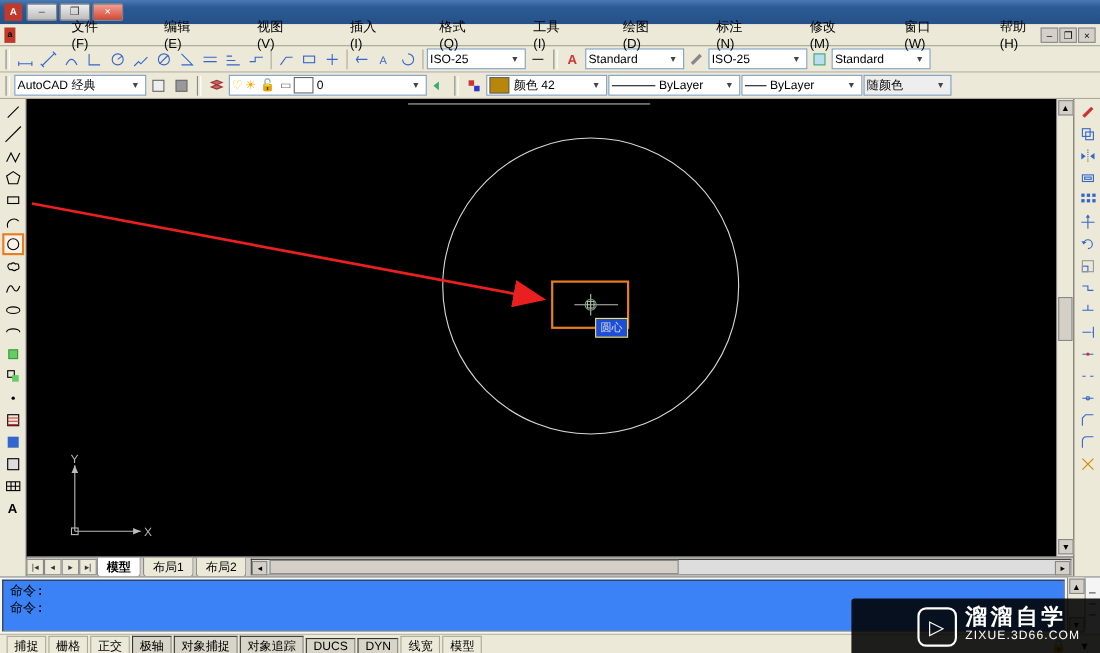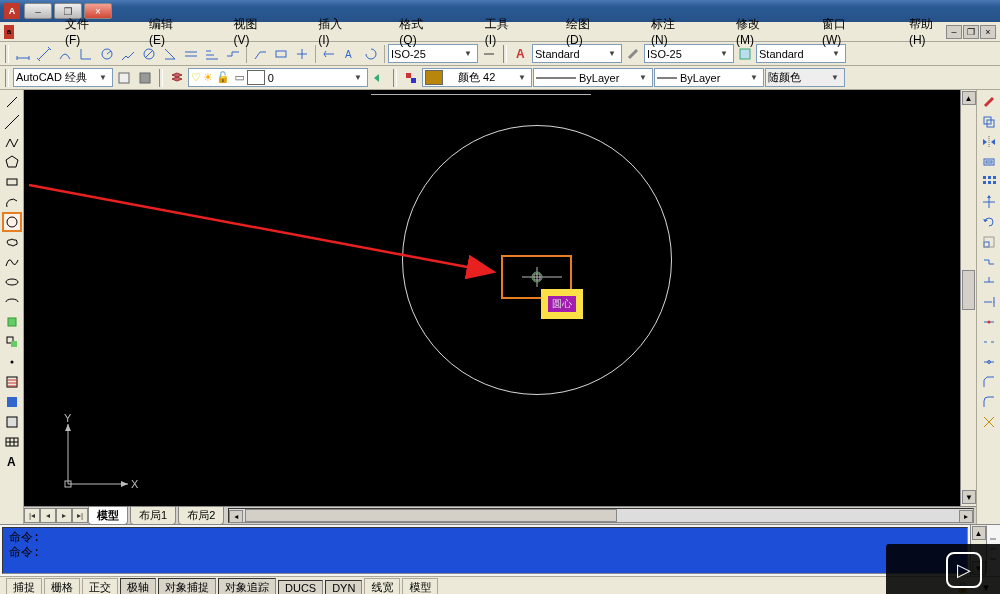--- a/index.html
+++ b/index.html
@@ -225,22 +225,22 @@
     }
     .crosshair {
       position: absolute;
       left: 498px;
       top: 177px;
     }
     .tooltip {
       position: absolute;
       left: 517px;
       top: 199px;
-      background: #a21caf;
-      border: 7px solid #fde047;
+      background: #1d4ed8;
+      border: 1px solid #fde047;
       color: #ddd;
       font-size: 10px;
       padding: 1px 4px;
     }
     .red-arrow {
       position: absolute;
       left: 0;
       top: 0;
       pointer-events: none;
     }
@@ -286,21 +286,21 @@
       border-top: 1px solid #888;
       display: flex;
       position: relative;
     }
     .command-text {
       flex: 1;
       padding: 2px 6px;
       font-family: SimSun, monospace;
       font-size: 12px;
       line-height: 15px;
-      background: #1d4ed8;
+      background: #3b82f6;
       border: 1px inset #888;
       margin: 2px;
       overflow: hidden;
     }
     .cmd-scroll {
       width: 16px;
       background: #ece9d8;
       border-left: 1px solid #888;
       display: flex;
       flex-direction: column;
@@ -521,21 +521,21 @@
       </svg>
     </div>
   <div class="tb-dropdown" style="width:90px">
     <span>Standard</span>
     <span class="tb-dropdown-arrow" style="margin-left:auto">▼</span>
   </div>
 </div>
 
 <div class="toolbar">
   <div class="tb-gripper"></div>
-  <div class="tb-dropdown" style="width:100px">
+  <div class="tb-dropdown" style="width:120px">
     <span>AutoCAD 经典</span>
     <span class="tb-dropdown-arrow" style="margin-left:auto">▼</span>
   </div>
   <div class="tb-btn">
       <svg class="tb-icon-svg">
         <rect x="3" y="3" width="10" height="10" stroke="#666" fill="#eee"></rect>
       </svg>
     </div>
   <div class="tb-btn">
       <svg class="tb-icon-svg">
@@ -564,21 +564,21 @@
     </div>
   <div class="tb-gripper"></div>
   <div class="tb-btn">
       <svg class="tb-icon-svg">
         <rect x="3" y="3" width="5" height="5" fill="#c33"></rect>
         <rect x="8" y="8" width="5" height="5" fill="#33c"></rect>
       </svg>
     </div>
   <div class="tb-dropdown" style="width:110px">
     <span class="layer-swatch" style="background:#b8860b"></span>
-    <span style="margin-left:15px">颜色 42</span>
+    <span style="margin-left:4px">颜色 42</span>
     <span class="tb-dropdown-arrow" style="margin-left:auto">▼</span>
   </div>
   <div class="tb-dropdown" style="width:120px">
     <svg width="40" height="10">
         <line x1="0" y1="5" x2="40" y2="5" stroke="#000"></line>
       </svg>
     <span style="margin-left:3px">ByLayer</span>
     <span class="tb-dropdown-arrow" style="margin-left:auto">▼</span>
   </div>
   <div class="tb-dropdown" style="width:110px">
@@ -885,13 +885,17 @@
   <div class="status-btn">线宽</div>
   <div class="status-btn">模型</div>
   <div style="margin-left:auto;display:flex;gap:3px">
     <div class="tb-btn">🔒</div>
     <div class="tb-btn">▾</div>
   </div>
 </div>
 
 <div class="watermark">
   <div class="watermark-logo">▷</div>
+  <div class="watermark-text">
+    <span style="font-size:20px;font-weight:bold;letter-spacing:3px">溜溜自学</span>
+    <span style="font-size:11px;letter-spacing:1px">ZIXUE.3D66.COM</span>
+  </div>
 </div>
 
 </body></html>

